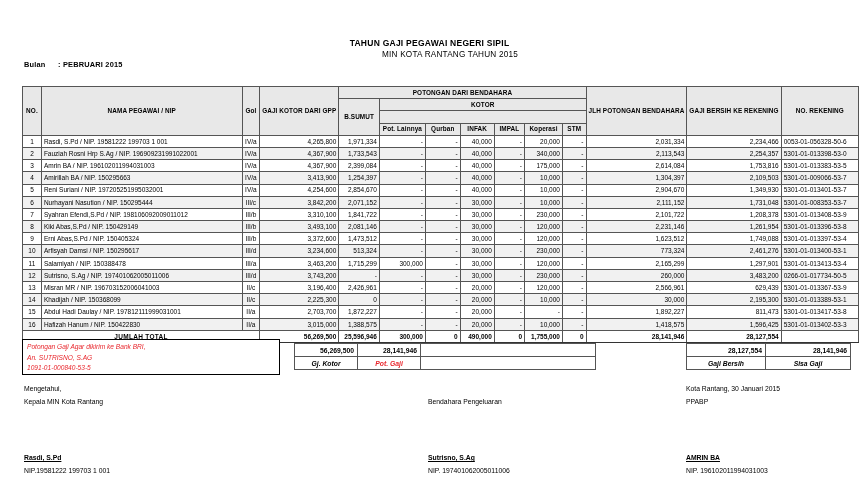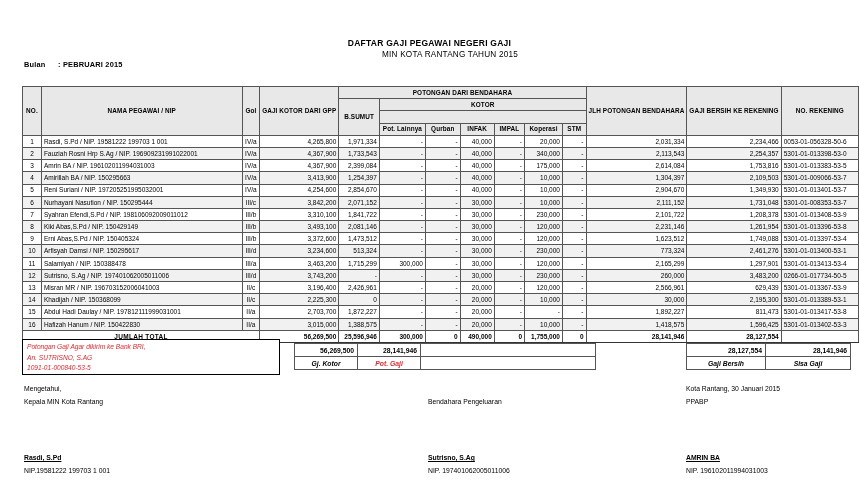--- a/index.html
+++ b/index.html
@@ -100,21 +100,21 @@
   #sig-mid-name{left:428px;top:452px;}
   #sig-right-name{left:686px;top:452px;}
   .sig-nip{font-size:6.8px;line-height:12.5px;}
 </style>
 </head>
 <body>
 
 <div class="page">
 
   <div class="title-block">
-    <div class="title-main">DAFTAR GAJI PEGAWAI NEGERI GAJI</div>
+    <div class="title-main">TAHUN GAJI PEGAWAI NEGERI SIPIL</div>
     <div class="title-sub">MIN KOTA RANTANG TAHUN 2015</div>
   </div>
 
   <div class="bulan-row">
     <span class="lbl">Bulan</span><span>: PEBRUARI 2015</span>
   </div>
 
   <div class="tbl-wrap">
     <table class="main">
       <colgroup>

